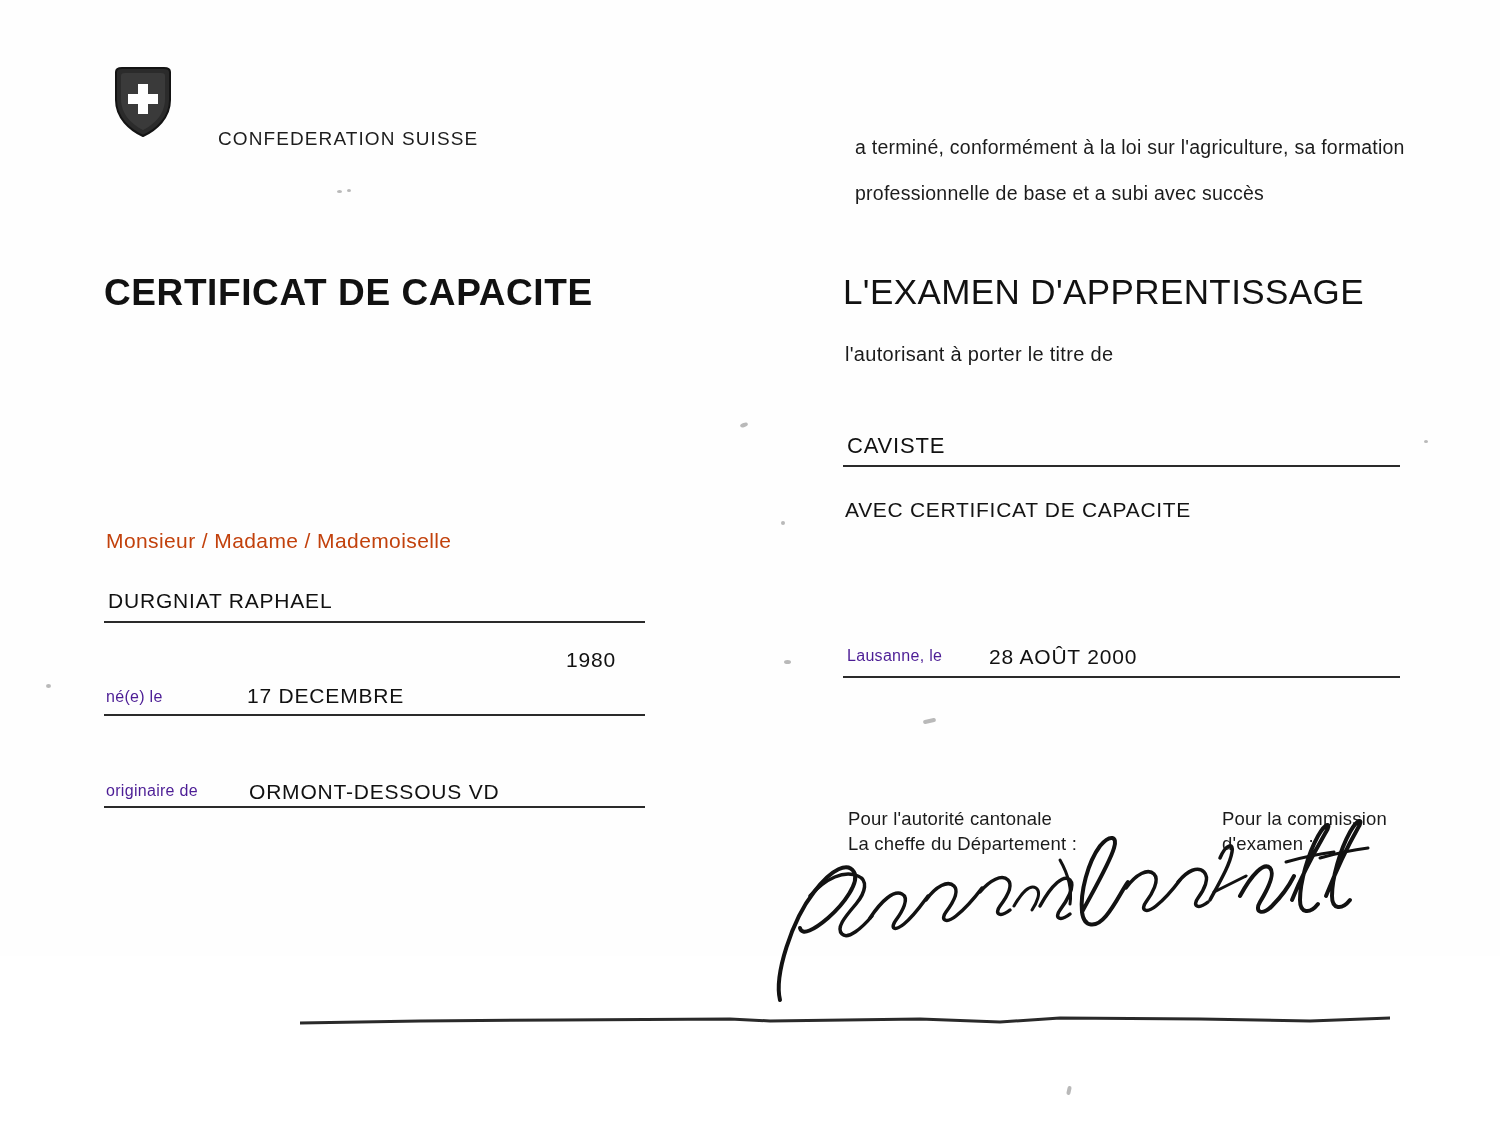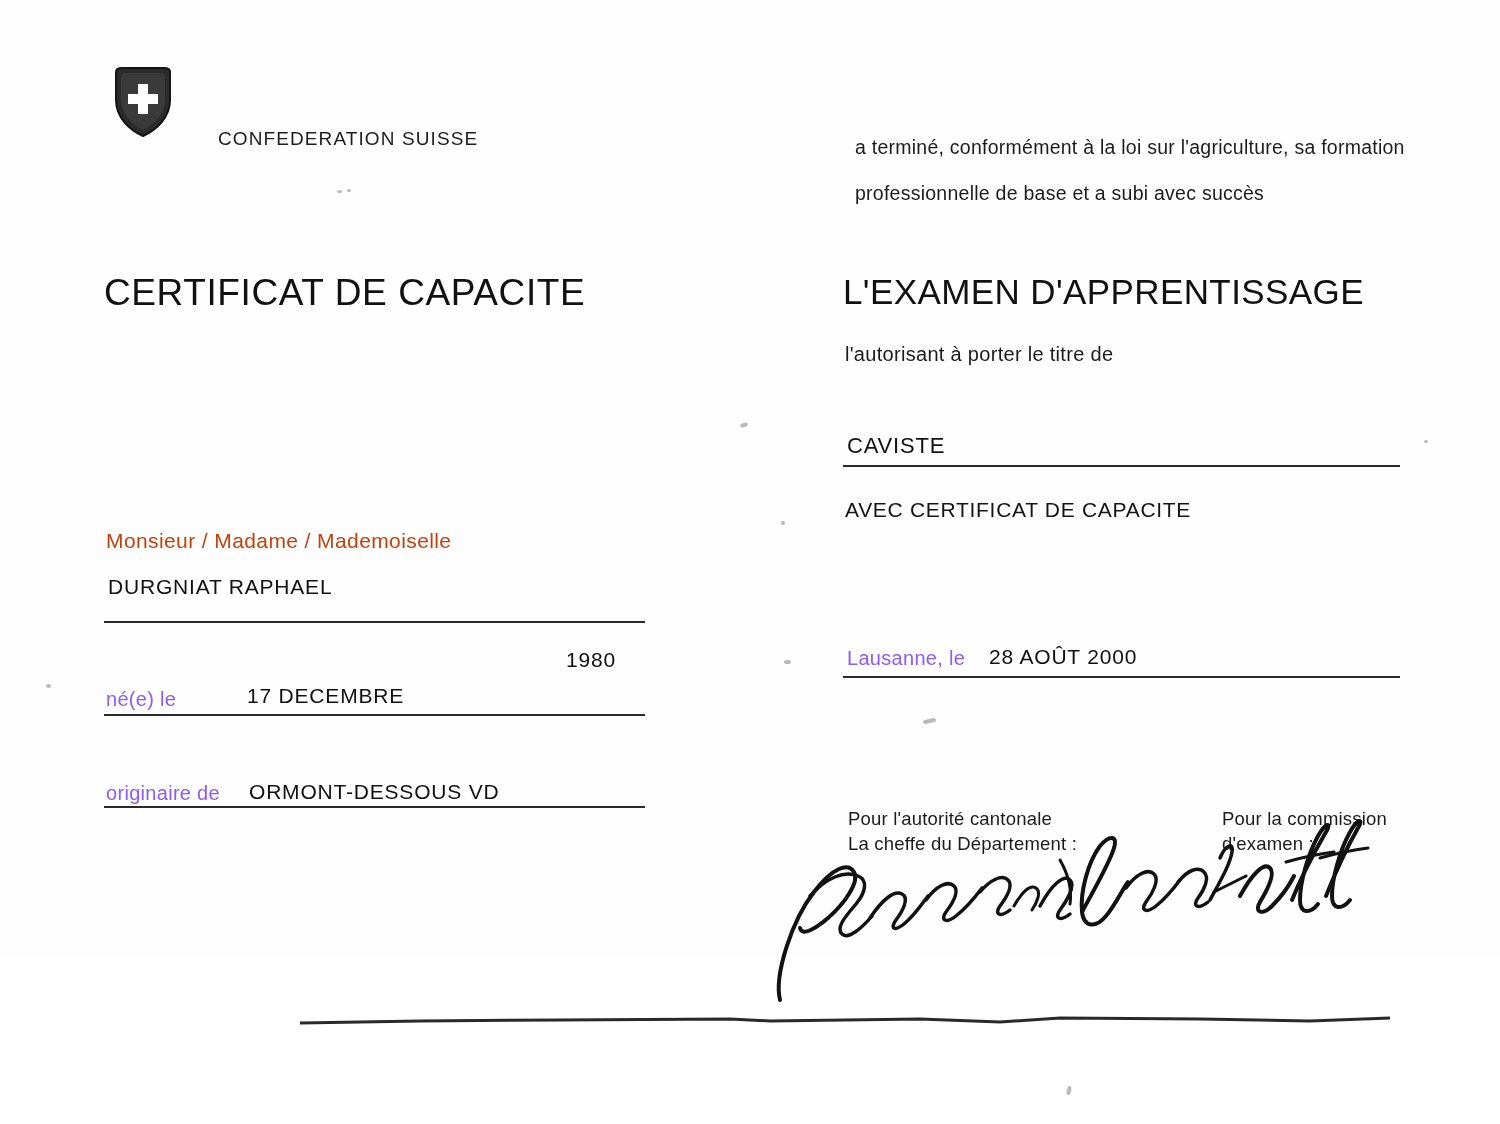--- a/index.html
+++ b/index.html
@@ -50,52 +50,53 @@
   }
 
   .cert-title {
     position: absolute;
     left: 104px;
     top: 272px;
     font-size: 37px;
     letter-spacing: 0.6px;
     color: #111;
     white-space: nowrap;
+    font-weight: bold;
   }
 
   .salutation {
     position: absolute;
     left: 106px;
     top: 529px;
     font-size: 21px;
     letter-spacing: 0.4px;
     color: #c2410c;
   }
 
   .field {
     position: absolute;
     border-bottom: 2px solid #2a2a2a;
   }
   .field-label {
     position: absolute;
-    font-size: 20px;
+    font-size: 16px;
     letter-spacing: 0.3px;
-    color: #8b5cf6;
+    color: #4c1d95;
   }
   .field-value {
     position: absolute;
     font-size: 21px;
     letter-spacing: 0.8px;
     color: #111;
     white-space: nowrap;
   }
 
   
   .line-name  { left: 104px; top: 621px; width: 541px; }
-  .val-name   { left: 108px; top: 575px; text-align: center; }
+  .val-name   { left: 108px; top: 589px; text-align: center; }
 
   
   .line-birth { left: 104px; top: 714px; width: 541px; }
   .lab-birth  { left: 106px; top: 688px; }
   .val-birth  { left: 247px; top: 684px; }
   .val-birth-year { left: 566px; top: 648px; }
 
   
   .line-origin { left: 104px; top: 806px; width: 541px; }
   .lab-origin  { left: 106px; top: 782px; }

